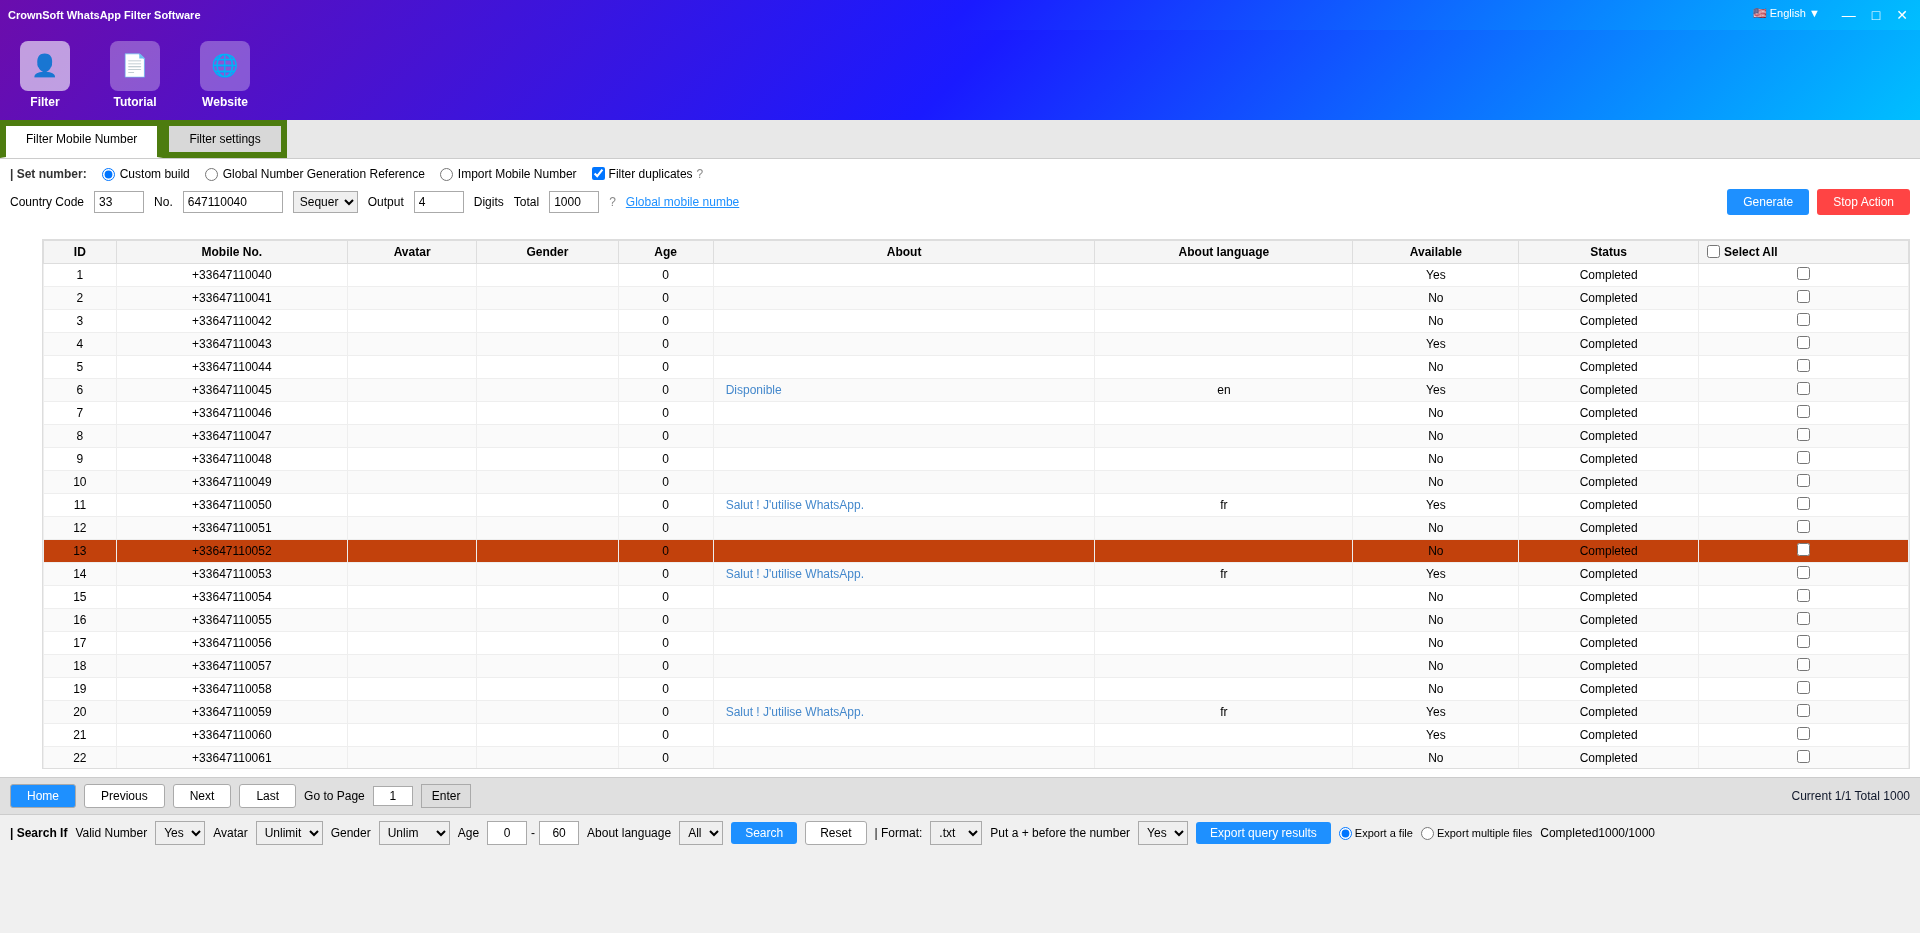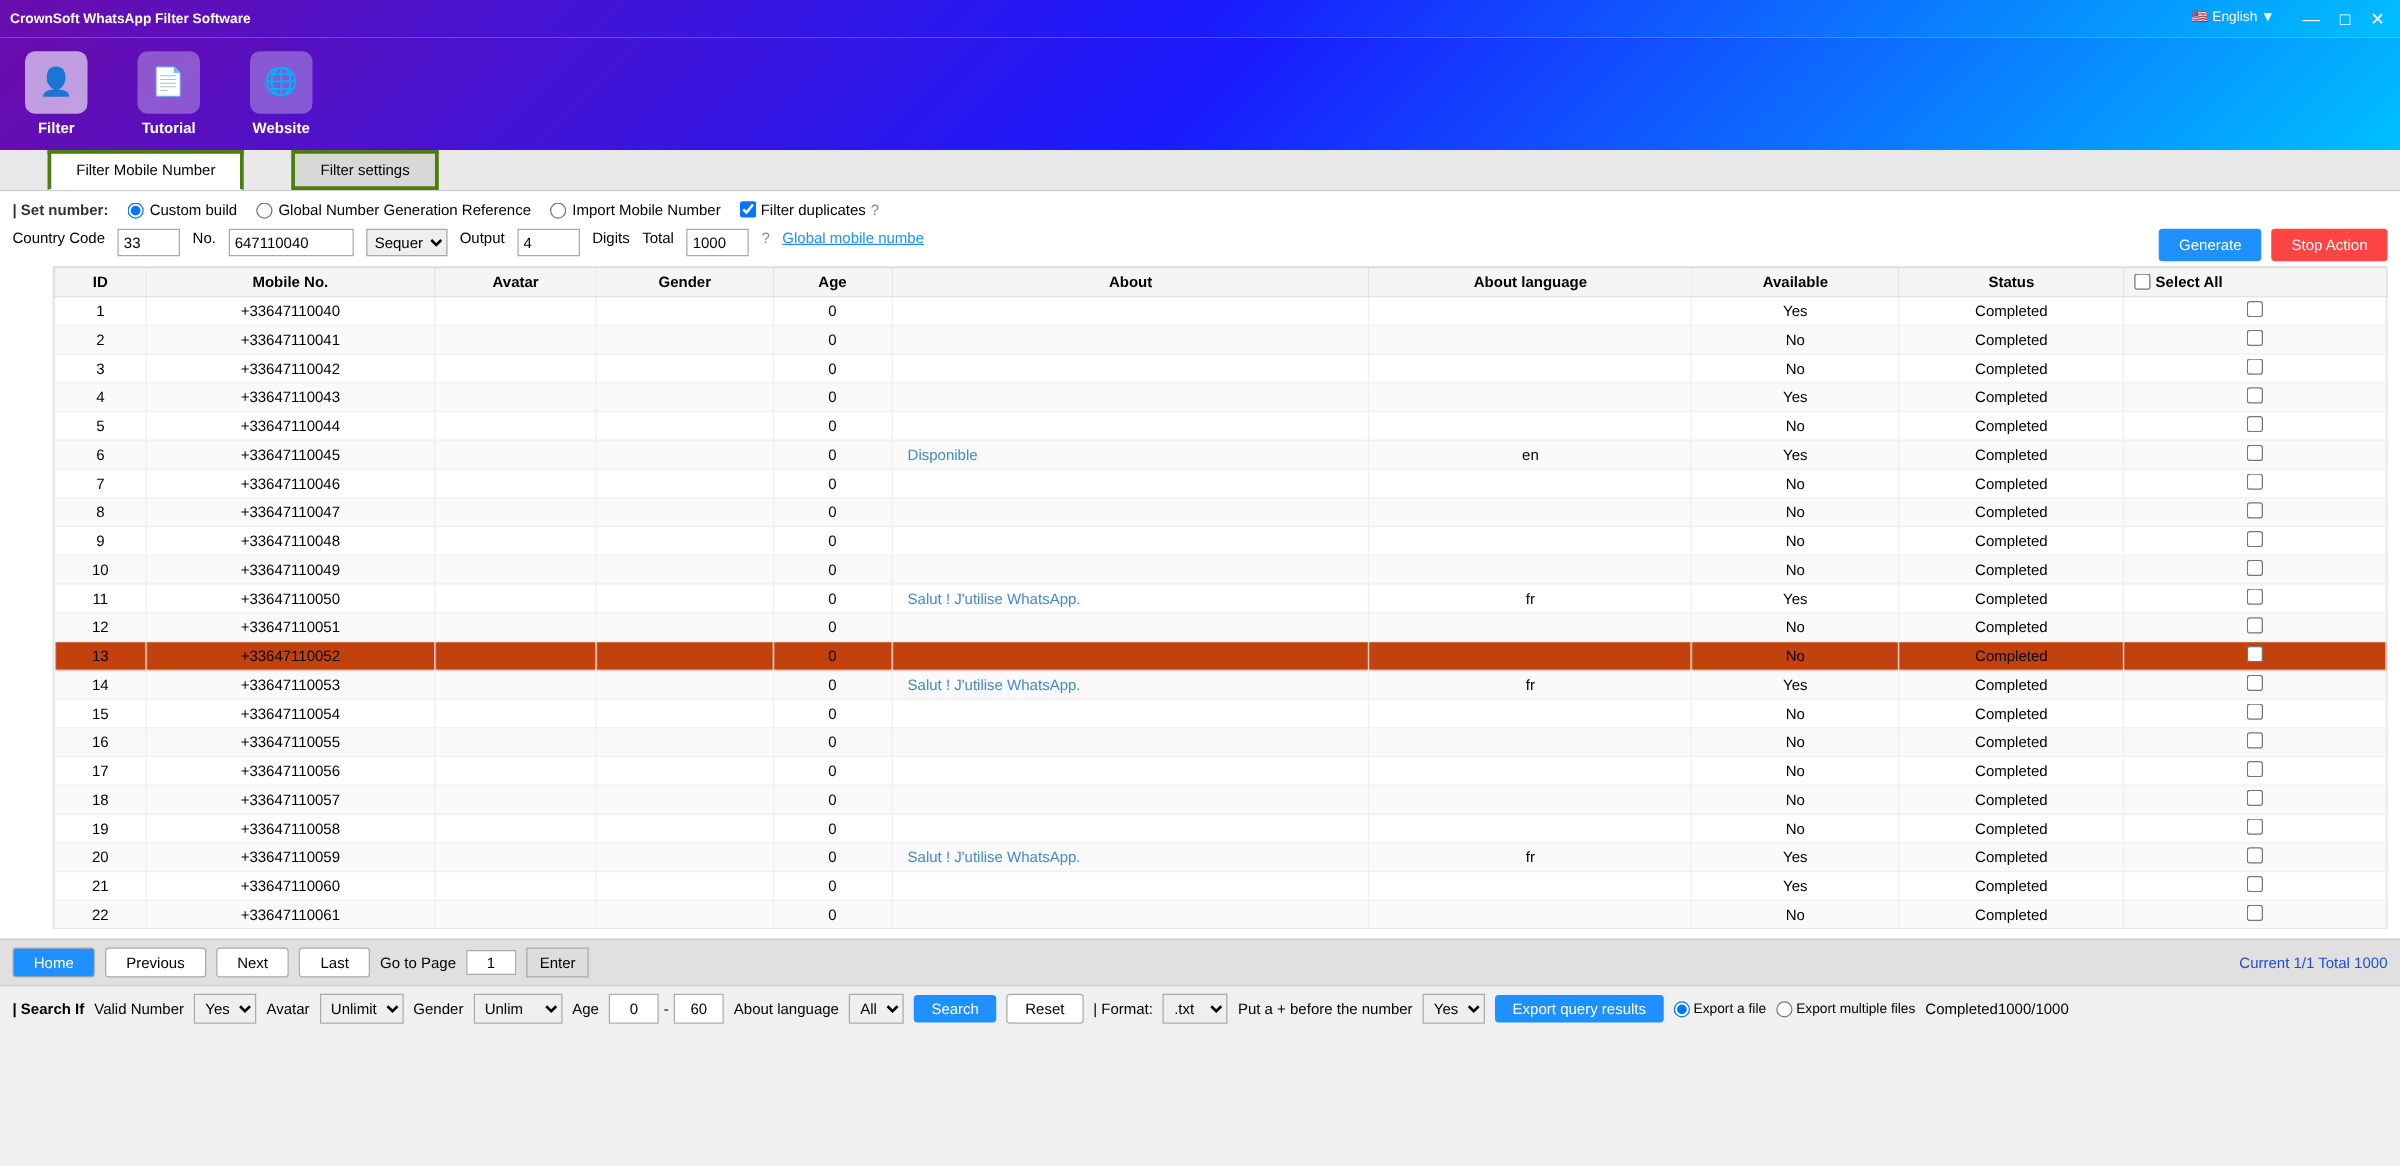--- a/index.html
+++ b/index.html
@@ -48,46 +48,46 @@
 
     
     .tabs {
       background: #e8e8e8;
       display: flex;
       border-bottom: 1px solid #ccc;
     }
     .tab {
       padding: 6px 20px;
       cursor: pointer;
-      border: 3px solid #4d7c0f;
+      border: 6px solid #4d7c0f;
       background: #d8d8d8;
       font-size: 12px;
-      margin-left: 38px;
     }
     .tab.active { background: white; border-bottom: 1px solid white; }
 
     
     .content { background: white; padding: 8px 10px; }
 
     
     .set-number-row {
       display: flex;
       align-items: center;
       gap: 15px;
       margin-bottom: 8px;
       font-size: 12px;
     }
     .set-number-label { font-weight: bold; color: #333; }
     .radio-group { display: flex; align-items: center; gap: 5px; }
 
     
     .config-row {
       display: flex;
+      align-items: center;
       gap: 10px;
-      margin-bottom: 4px;
+      margin-bottom: 24px;
       font-size: 12px;
     }
     .config-input {
       border: 1px solid #aaa;
       padding: 2px 4px;
       font-size: 12px;
       height: 22px;
     }
     .config-input-sm { width: 50px; }
     .config-input-md { width: 100px; }
@@ -168,21 +168,21 @@
     .nav-btn.home { background: #1e90ff; color: white; }
     .goto-label { font-size: 12px; }
     .goto-input { width: 40px; border: 1px solid #aaa; padding: 2px 4px; font-size: 12px; text-align: center; }
     .enter-btn {
       background: #ddd;
       border: 1px solid #aaa;
       padding: 4px 10px;
       font-size: 12px;
       cursor: pointer;
     }
-    .current-total { margin-left: auto; font-size: 12px; color: #1d4ed8; }
+    .current-total { margin-left: auto; font-size: 12px; color: #0f172a; }
 
     
     .search-bar {
       background: #f0f0f0;
       padding: 6px 10px;
       display: flex;
       align-items: center;
       gap: 8px;
       border-top: 1px solid #ccc;
       flex-wrap: wrap;

